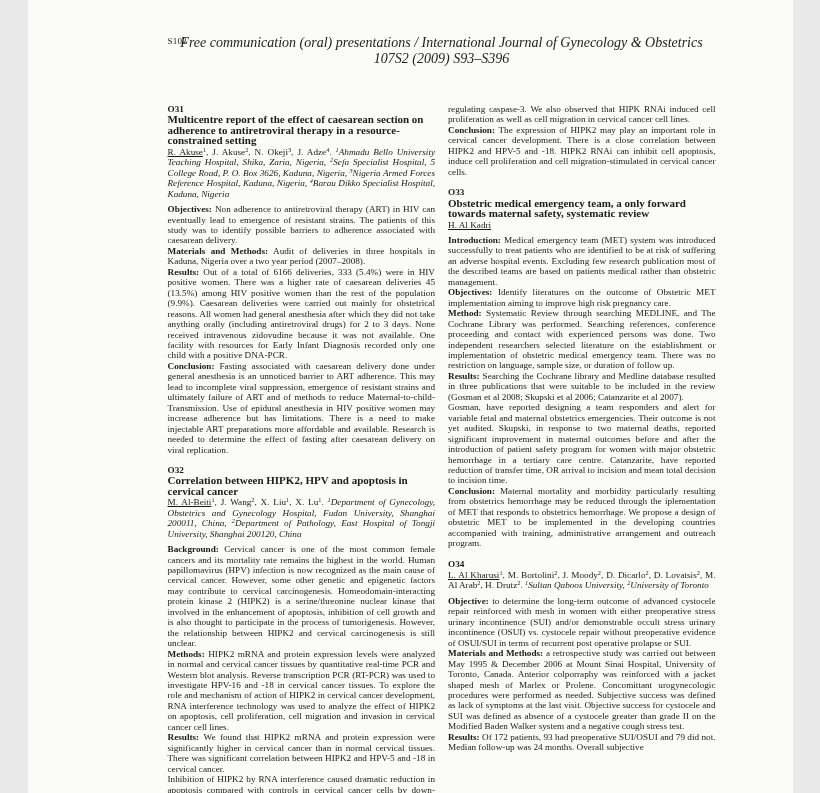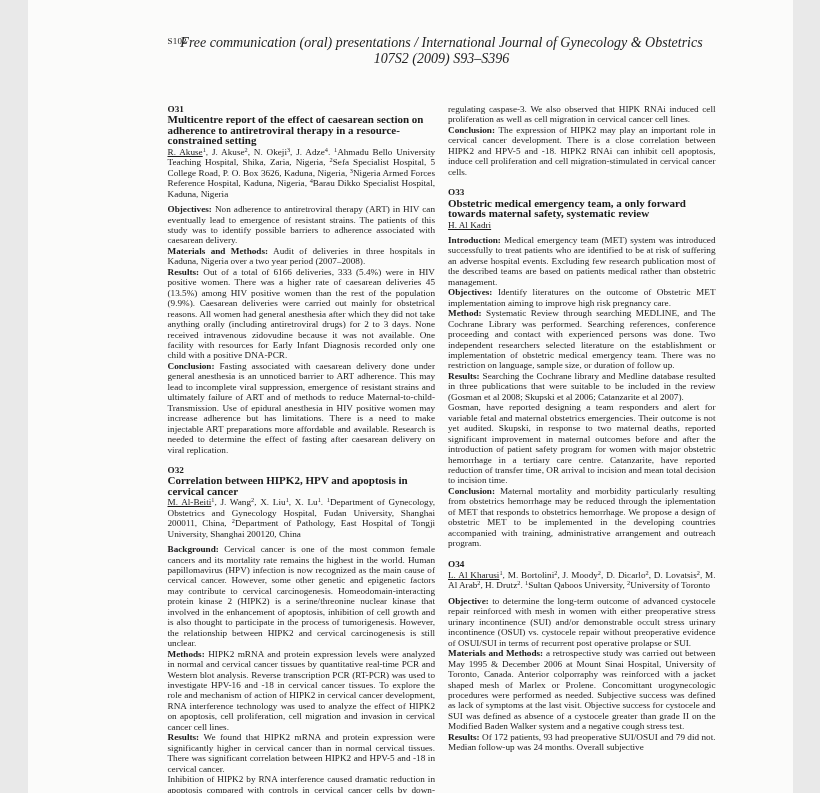--- a/index.html
+++ b/index.html
@@ -18,21 +18,21 @@
     font-size:9.2px;line-height:10.45px;text-align:justify;
     hyphens:none;margin-top:41px;-webkit-hyphens:none;
   }
   .abstract{margin:0 0 10px 0;}
   .abstract-number{font-weight:bold;}
   .abstract-title{font-size:11px;font-weight:bold;margin:0;line-height:10.45px;text-align:left;}
   .abstract-authors{margin:1px 0 5px 0;}
   .abstract-section{margin:0;}
   .section-label{font-weight:bold;}
   .un{text-decoration:underline;}
-  .it{}
+  .it{font-style:italic;}
   sup{font-size:6.3px;line-height:0;vertical-align:3px;}
 </style>
 </head>
 <body>
 
 <div class="page">
   <div class="header">
     <span class="page-label">S102</span>
     <div class="running-head">Free communication (oral) presentations / International Journal of Gynecology &amp; Obstetrics 107S2 (2009) S93–S396</div>
   </div>

